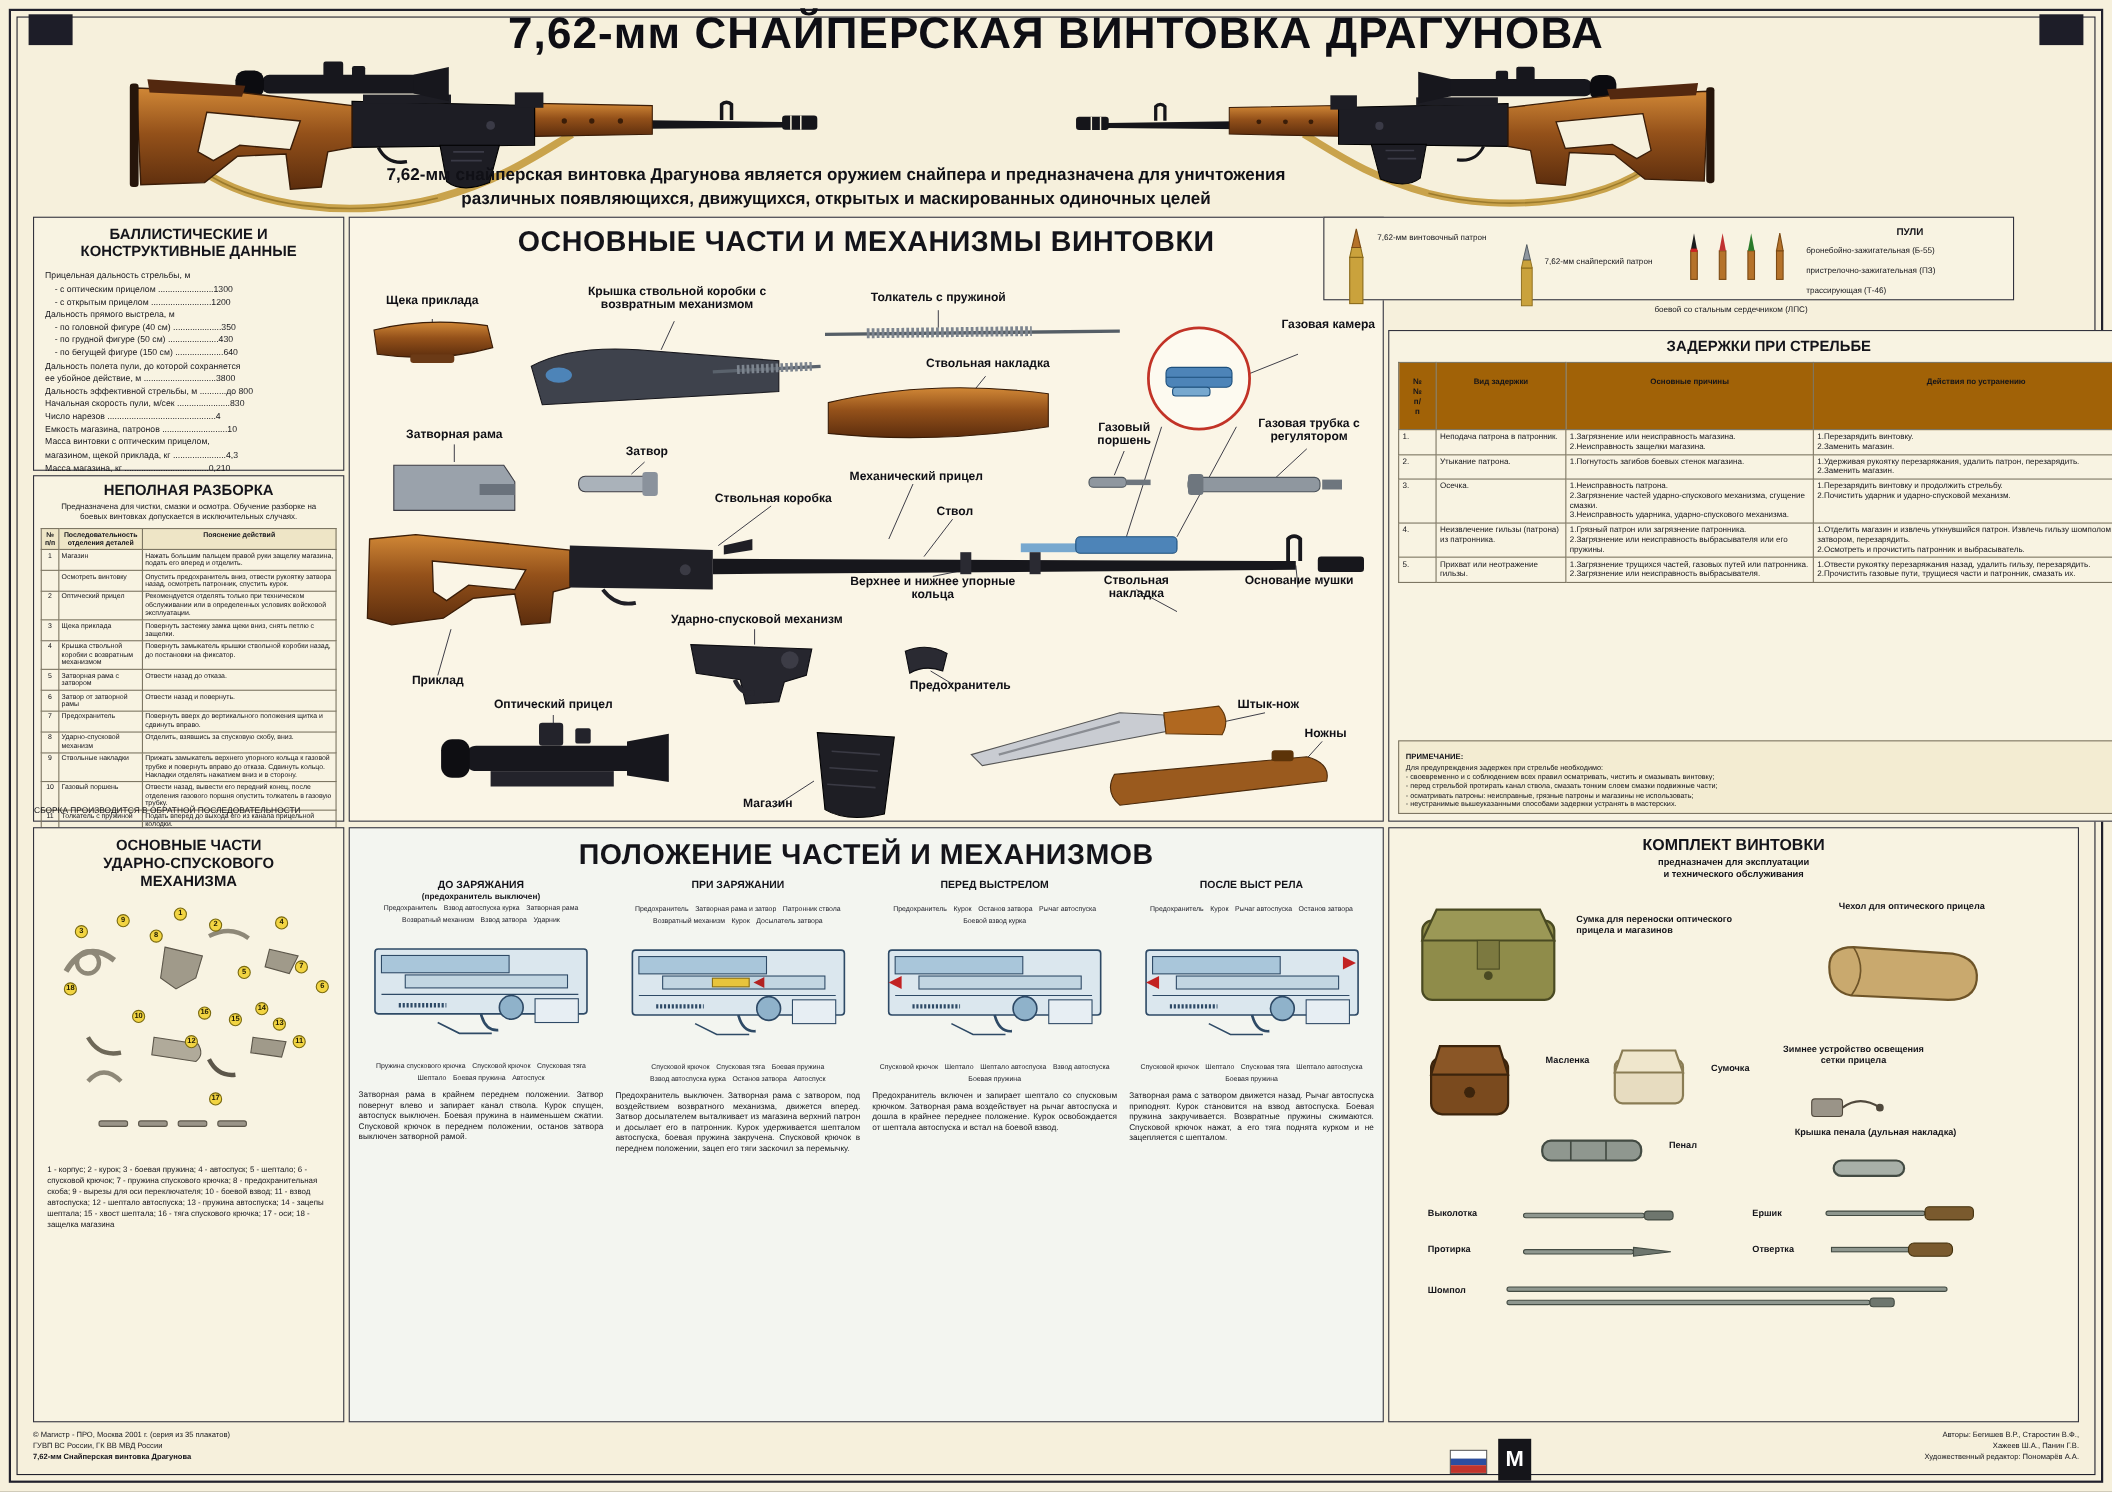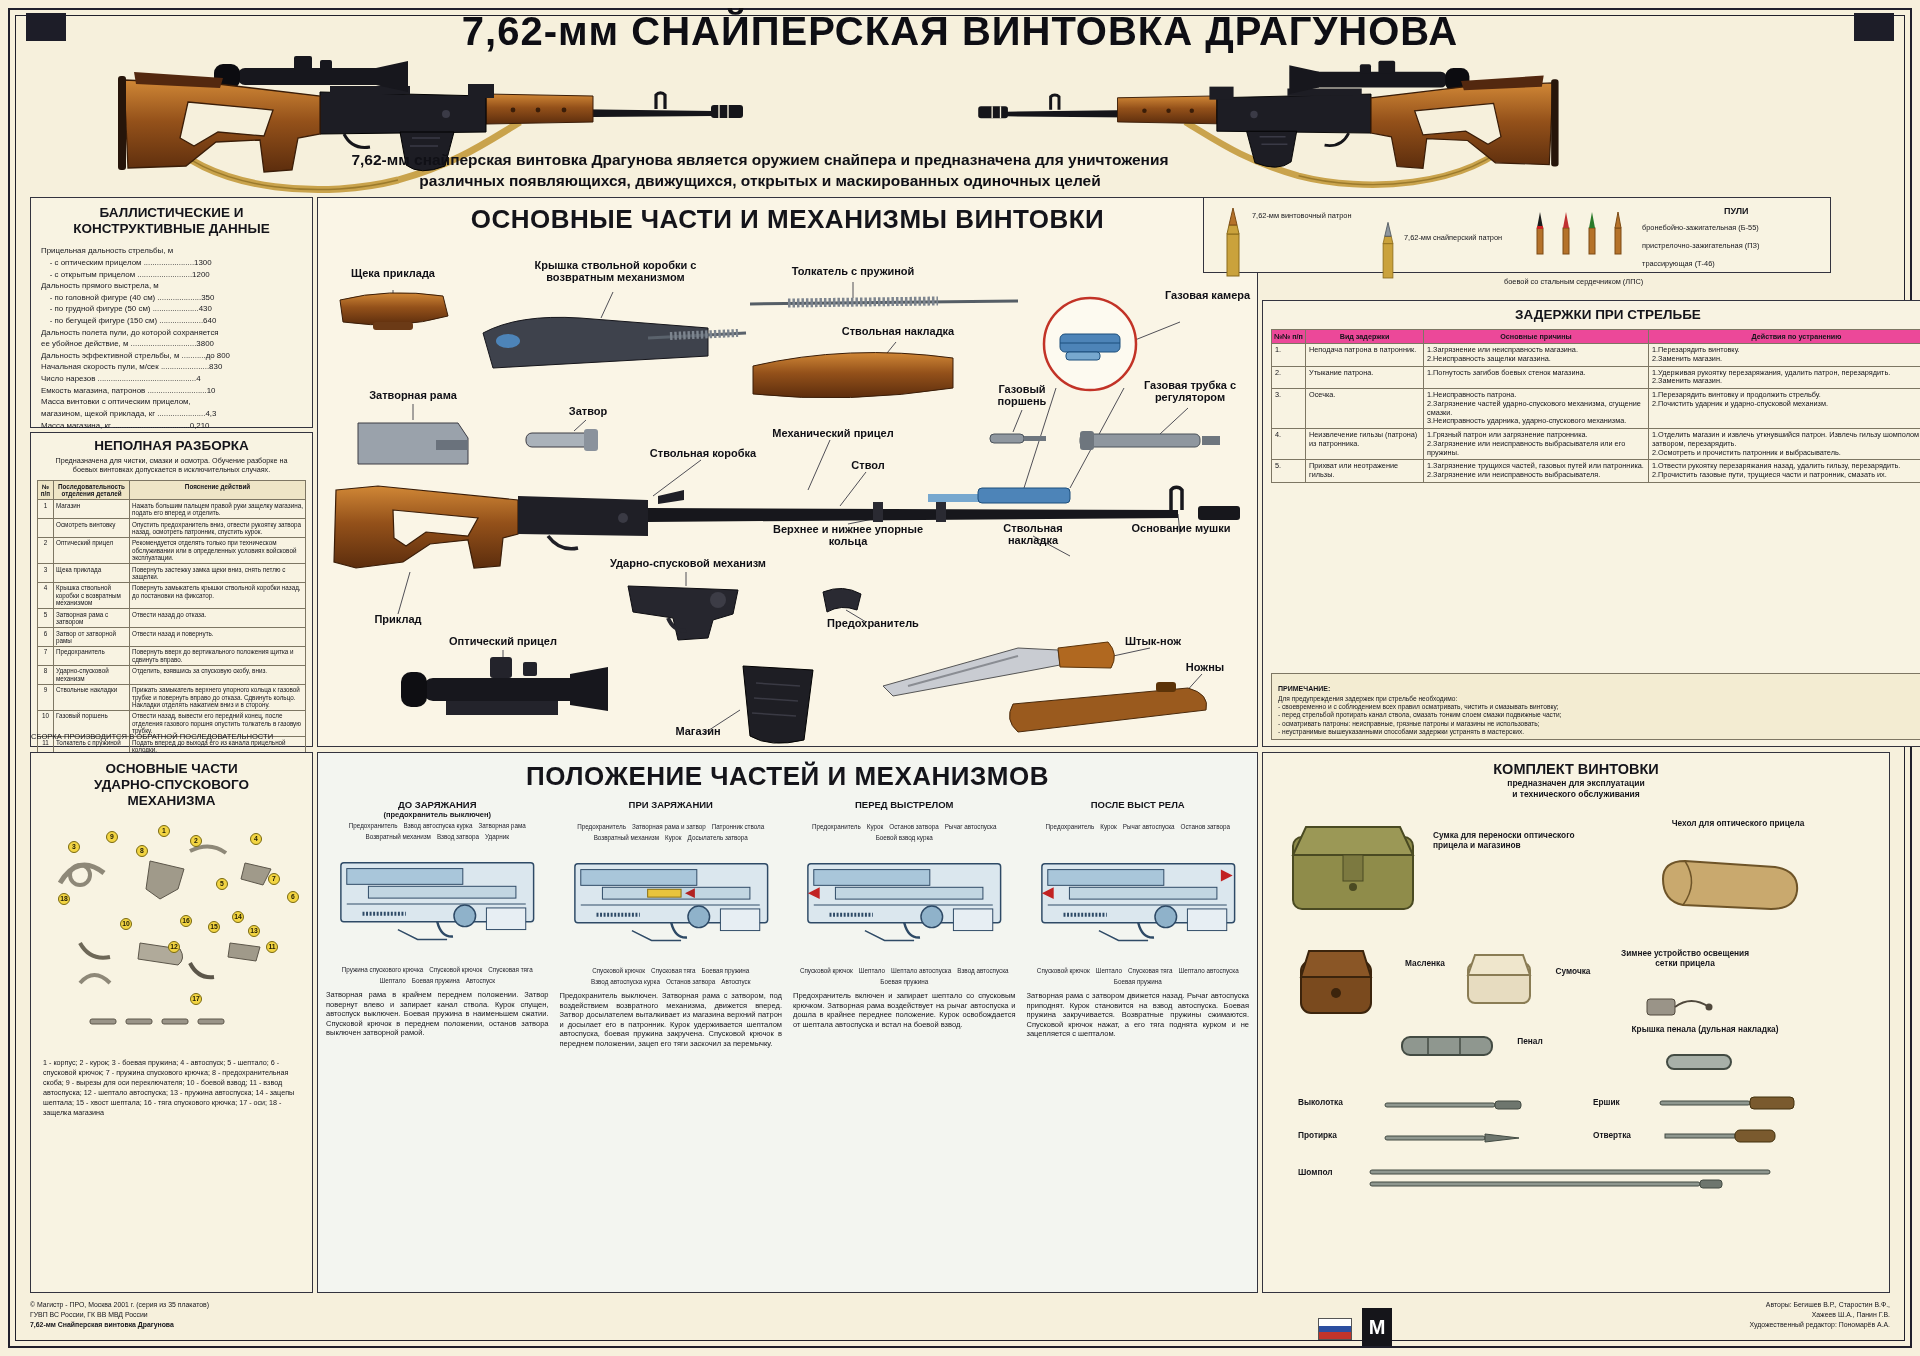--- a/index.html
+++ b/index.html
@@ -32,21 +32,21 @@
   table { border-collapse:collapse; width:100%; }
   th, td { border:1px solid #7d7663; vertical-align:top; text-align:left; }
   .dis-table { margin:4px 6px 0 6px; width:calc(100% - 12px); }
   .dis-table th { background:#eee5c6; font-size:6.3px; padding:2px; text-align:center; font-weight:bold; }
   .dis-table td { font-size:6.3px; line-height:1.18; padding:1.5px 2px; white-space:pre-line; }
   .dis-table td:first-child { text-align:center; width:16px; }
   .dis-intro { font-size:7.2px; text-align:center; line-height:1.25; padding:2px 14px; }
   .dis-footer { position:absolute; bottom:5px; left:0; width:100%; text-align:left; font-size:7.6px; font-weight:normal; }
 
   .stop-table { margin:6px 8px 0 8px; width:calc(100% - 16px); }
-  .stop-table th { background:#ec4899; font-size:7.2px; padding:2px; text-align:center; font-weight:bold; }
+  .stop-table th { background:#a16207; font-size:7.2px; padding:12px; text-align:center; font-weight:bold; }
   .stop-table td { font-size:7.3px; line-height:1.2; padding:2px 3px; white-space:pre-line; }
   .stop-note { position:absolute; left:8px; right:8px; bottom:6px; border:1px solid #7d7663;
                background:#f3ecd2; padding:3px 6px; }
   .stop-note .nt { font-weight:bold; font-size:7px; }
   .stop-note-line { font-size:6.6px; line-height:1.25; }
 
   
   .parts-canvas { position:absolute; left:0; top:40px; width:941px; height:508px; }
   .lbl { position:absolute; font-weight:bold; font-size:11px; line-height:1.08;
          text-align:center; color:#0f0f15; }

